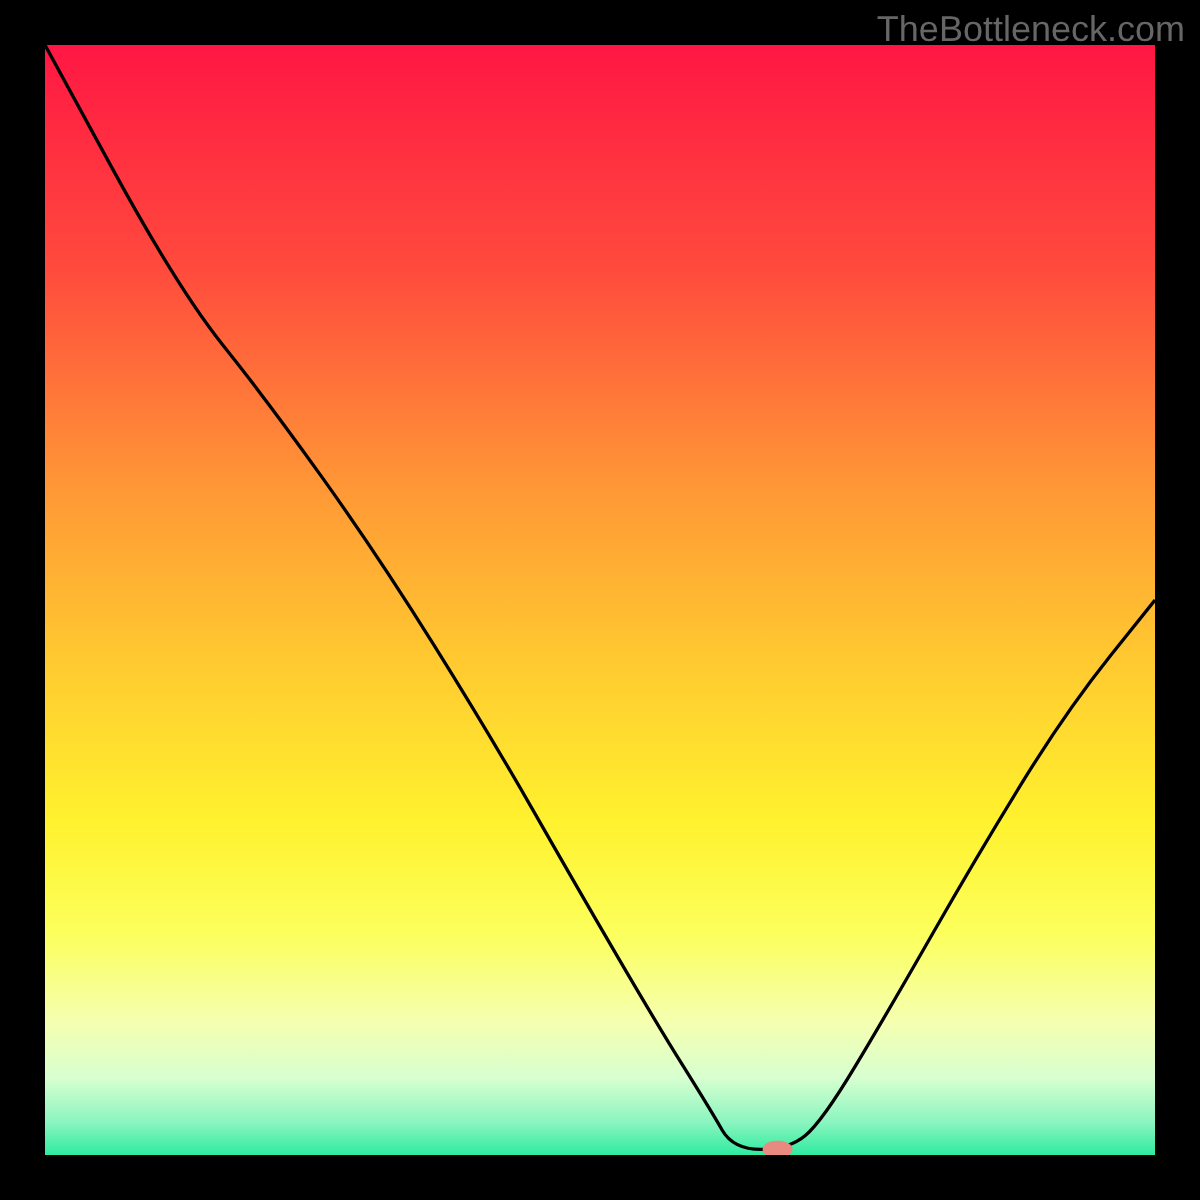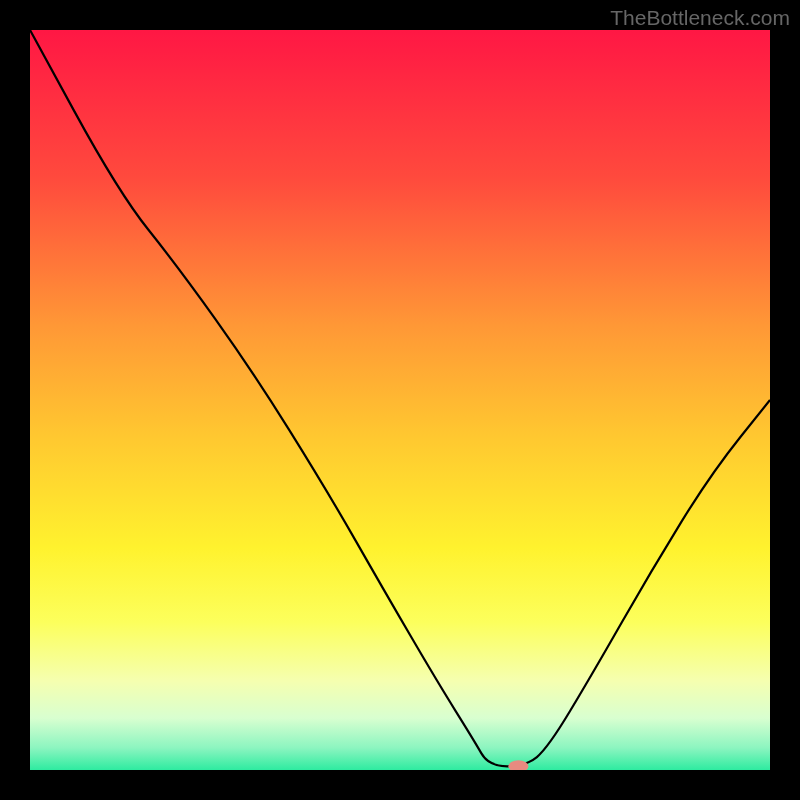--- a/index.html
+++ b/index.html
@@ -9,21 +9,21 @@
     height: 800px;
     background: #000;
     position: relative;
     font-family: Arial, sans-serif;
   }
   .watermark {
     position: absolute;
     top: 6px;
     right: 10px;
     color: #666;
-    font-size: 21px;
+    font-size: 24px;
     font-weight: 500;
     z-index: 10;
   }
   .chart-container {
     position: absolute;
     left: 30px;
     top: 30px;
     width: 740px;
     height: 740px;
   }

